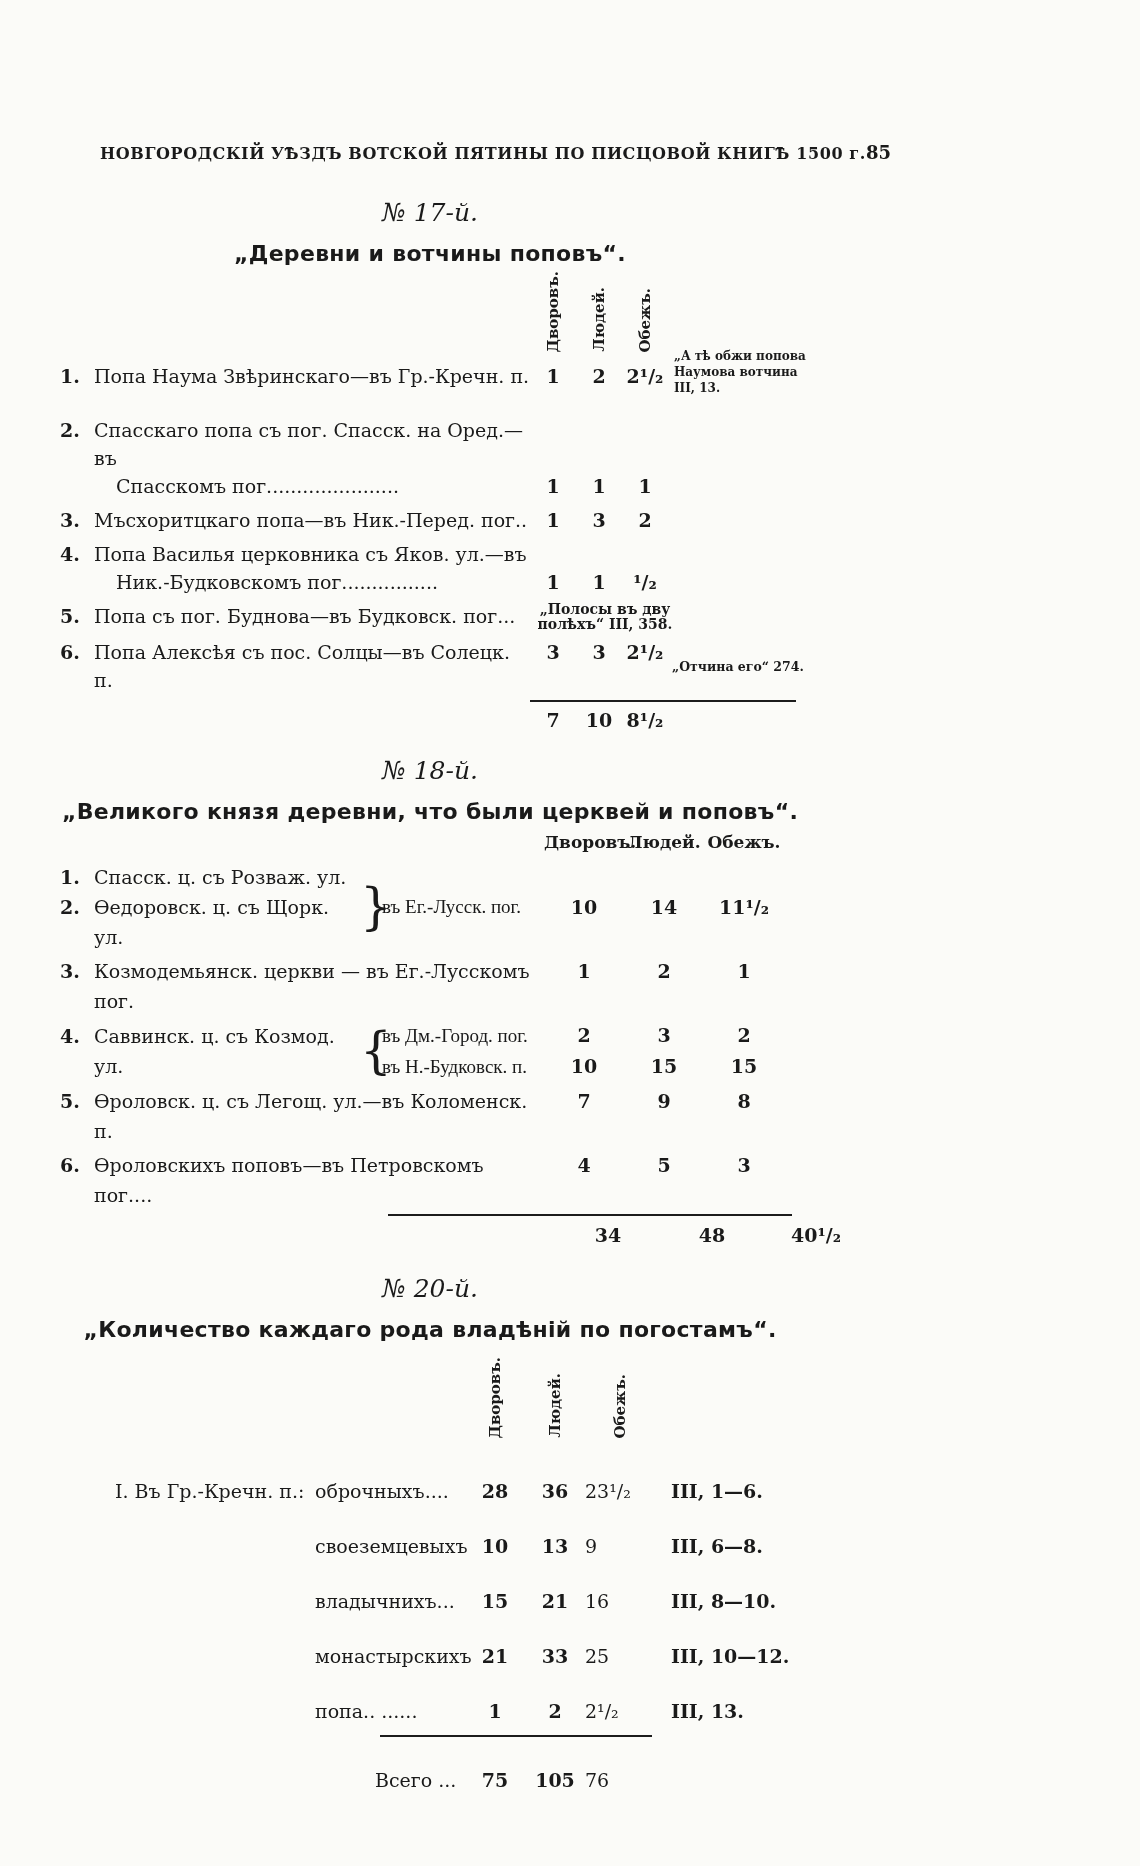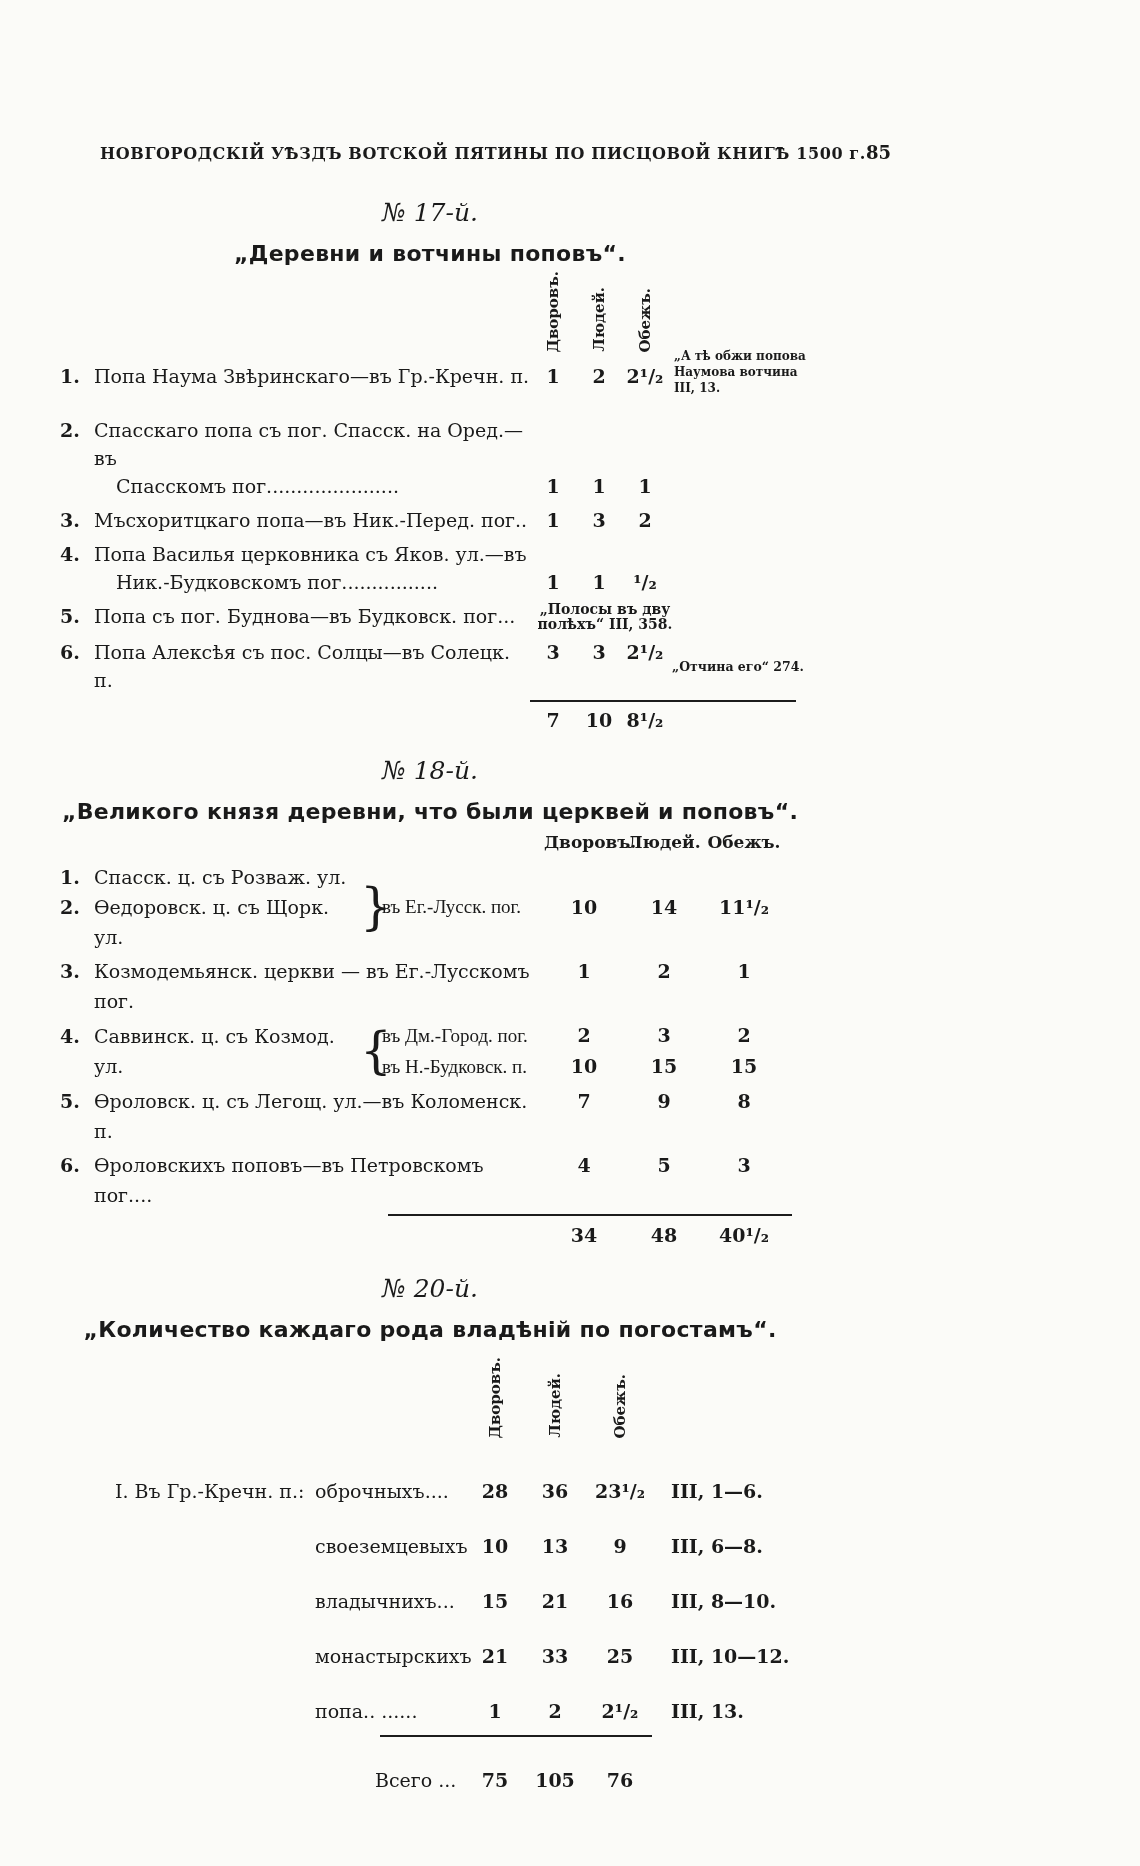--- a/index.html
+++ b/index.html
@@ -55,33 +55,33 @@
   .t18 { width:450px; flex:none; }
   .g { display:flex; align-items:center; margin-bottom:4px; font-size:19px; }
   .gleft { width:300px; flex:none; line-height:30px; }
   .gline { display:flex; }
   .brace { width:22px; flex:none; font-size:50px; line-height:58px; text-align:center; font-weight:400; }
   .gdest { width:162px; flex:none;font-family:Liberation Serif, serif; }
   .gright { flex:none; }
   .grrow { display:flex; line-height:30px; align-items:baseline; }
   .row18 { display:flex; line-height:30px; margin-bottom:4px; font-size:19px; align-items:baseline; }
   .rule18 { margin:4px 0 4px 328px; width:404px; border-top:2.5px solid #1c1c1c; }
-  .tot18 { display:flex; line-height:30px; font-size:19px; }
+  .tot18 { display:flex; line-height:30px; font-size:19px;gap:24px; }
 
   
   .s19block { margin-left:55px; margin-top:4px; }
   .vh19 { display:flex; height:86px; align-items:flex-end; margin:10px 0 14px 0; }
   .sp350 { width:350px; flex:none; }
   .vcell60 { width:60px; flex:none; display:flex; justify-content:center; }
   .vcell70 { width:70px; flex:none; display:flex; justify-content:center; }
   .r19 { display:flex; line-height:31px; font-size:19px; align-items:baseline; }
   .lead19 { width:200px; flex:none; }
   .lab19 { width:150px; flex:none; }
   .c60 { width:60px; flex:none; text-align:center; font-weight:bold;margin-top:24px; }
-  .c70 { width:70px; flex:none; text-align:center; font-weight:bold; }
+  .c70 { width:70px; flex:none; font-weight:normal; }
   .ref19 { margin-left:16px; font-weight:bold; white-space:nowrap; }
   .rule19 { margin:8px 0 4px 265px; width:272px; border-top:2px solid #1c1c1c; }
   .totlab { padding-left:60px; }
 </style>
 </head>
 <body>
 
 <div class="page">
 
   <div class="top-header">

